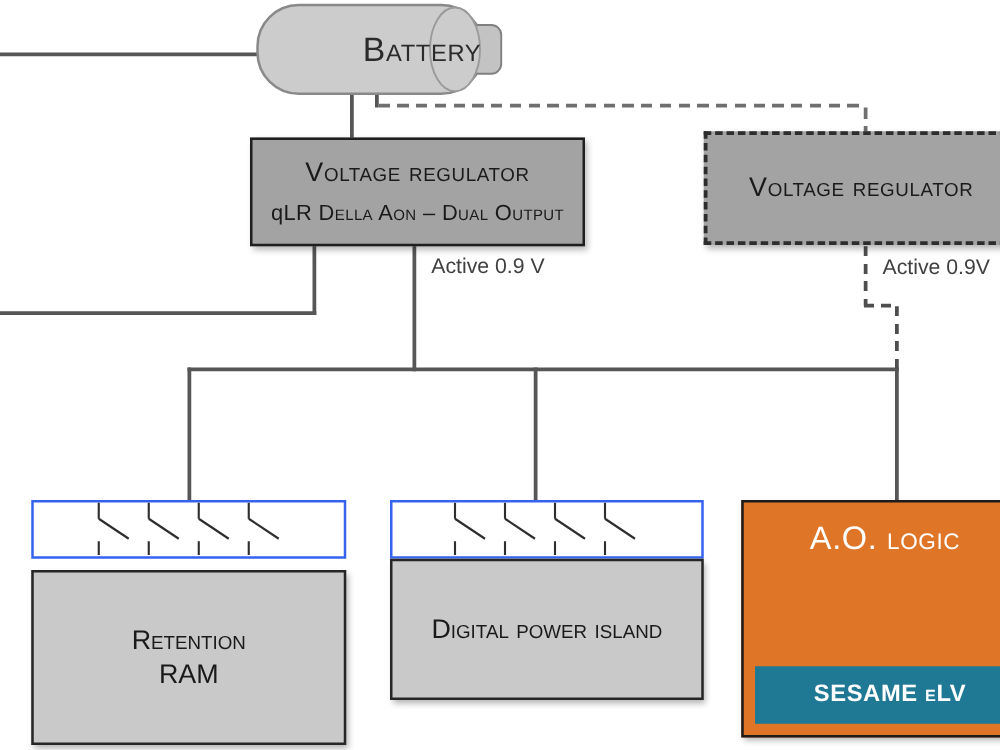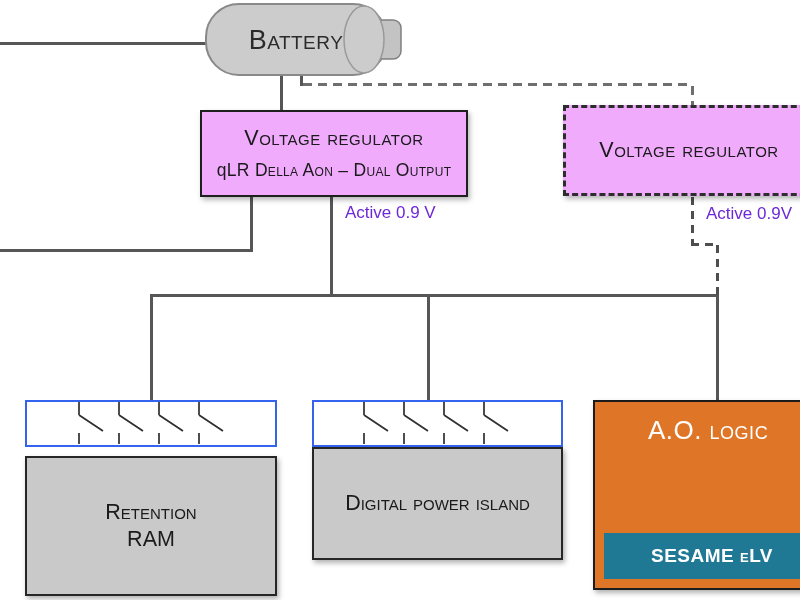--- a/index.html
+++ b/index.html
@@ -14,21 +14,21 @@
   .wire.h { height:3px; }
   .wire.v { width:3px; }
   
   .dash { position:absolute; }
   .dash.h { height:3px; background:repeating-linear-gradient(90deg,#6f6f6f 0 9px,transparent 9px 15px); }
   .dash.v { width:3px;  background:repeating-linear-gradient(180deg,#6f6f6f 0 9px,transparent 9px 15px); }
   .dash.dark.h { background:repeating-linear-gradient(90deg,#4e4e4e 0 8px,transparent 8px 14px); }
   .dash.dark.v { background:repeating-linear-gradient(180deg,#4e4e4e 0 8px,transparent 8px 14px); }
   
   .box {
-    position:absolute; box-sizing:border-box; background:#f0abfc;
+    position:absolute; box-sizing:border-box; background:#a3a3a3;
     border:2.5px solid #1f1f1f; box-shadow:2px 3px 5px rgba(0,0,0,0.28);
   }
   .box.dashed { border:3px dashed #2d2d2d; }
   .vr-main { display:flex; flex-direction:column; align-items:center; justify-content:center; gap:9px; }
   .vr-aux  { display:flex; align-items:center; justify-content:center; }
   .vr-title { font-size:21.5px; letter-spacing:0.5px; }
   .vr-sub   { font-size:17.5px; letter-spacing:0.3px; }
   .block-body {
     position:absolute; box-sizing:border-box; background:#c9c9c9;
     border:2px solid #262626; box-shadow:2px 3px 5px rgba(0,0,0,0.3);
@@ -45,23 +45,23 @@
   }
   .ao-label {
     position:absolute; top:13px; left:0; width:100%; text-align:center;
     color:#ffffff; font-size:26px; letter-spacing:0.5px;
   }
   .badge {
     position:absolute; box-sizing:border-box; background:#1f7894;
     display:flex; align-items:center; justify-content:center;
     color:#ffffff; font-weight:bold; font-size:19px; letter-spacing:0.5px;
   }
-  .note { position:absolute; font-size:17px; line-height:22px; color:#6d28d9; }
+  .note { position:absolute; font-size:17px; line-height:22px; color:#404040; }
   .battery-label {
-    position:absolute; left:207px; top:25px; width:178px; text-align:center;
+    position:absolute; left:207px; top:25px; width:178px; text-align:right;
     font-size:27px; letter-spacing:0.5px; color:#2b2b2b;
   }
 </style>
 </head>
 <body>
 
 <div class="canvas">
 
   <div class="wire h" style="left:0;top:42px;width:210px;"></div>
   <div class="wire v" style="left:280px;top:73px;height:39px;"></div>

